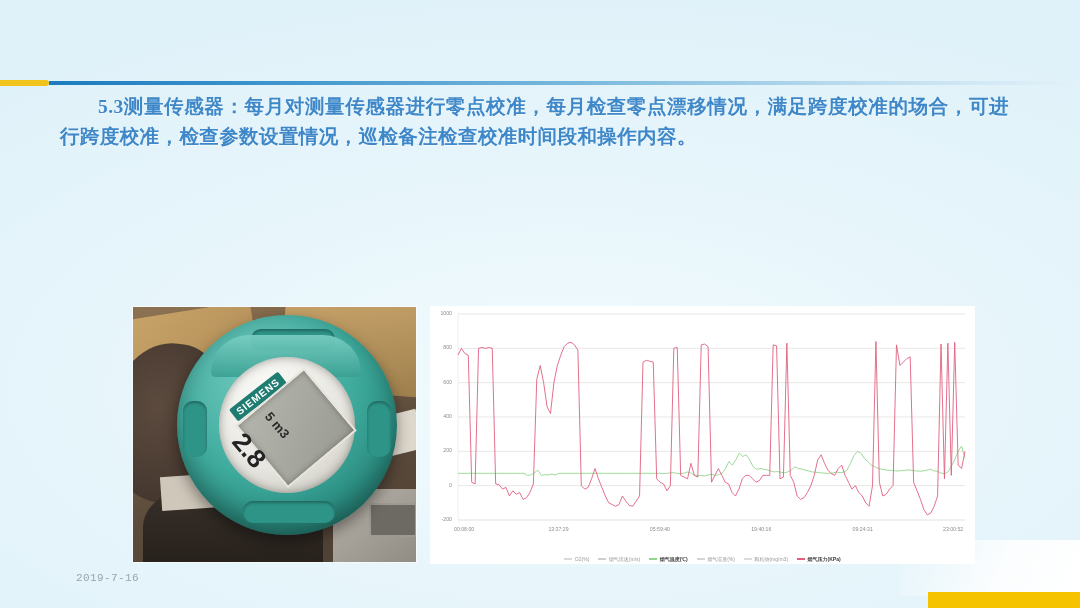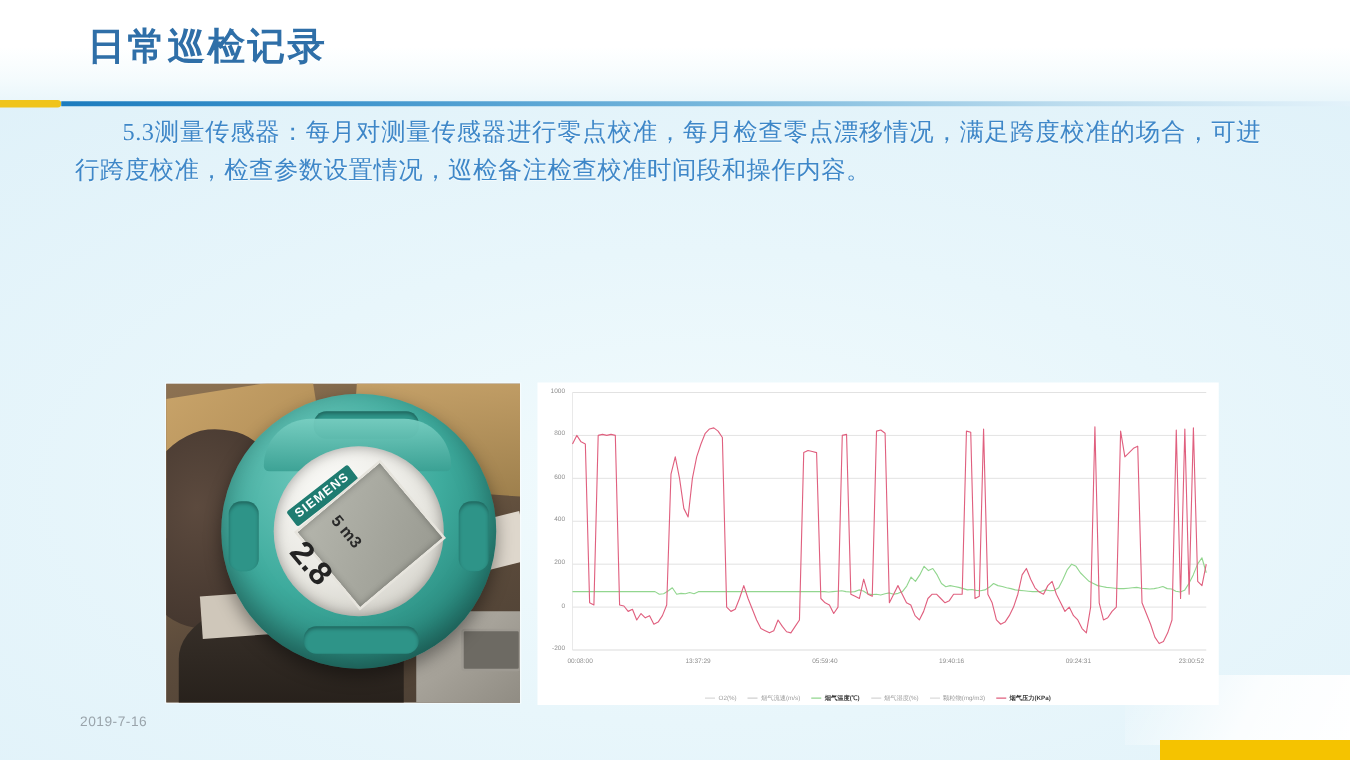--- a/index.html
+++ b/index.html
@@ -38,21 +38,21 @@
   #rule-blue{
     position:absolute;left:49px;top:1px;width:1031px;height:4px;
     background:linear-gradient(90deg,#1c7cbe 0%,#3f95cd 22%,#7ab9dd 52%,#bcdcee 78%,#e3f2fa 100%);
   }
   
   #body-text{
     position:absolute;left:60px;top:92px;width:965px;
   }
   .para{
     font-family:"Liberation Serif", serif;
-    font-weight:normal;
+    font-weight:bold;
     font-size:19.5px;
     line-height:30px;
     color:#3e87c8;
     text-indent:38px;
     letter-spacing:.4px;
     text-align:justify;
     text-shadow:0 1px 0 rgba(255,255,255,.55);
     margin:0 16px 6px 0;
   }
   
@@ -181,41 +181,38 @@
   }
   .leg-item{display:flex;align-items:center;gap:2.5px;white-space:nowrap;}
   .leg-dash{display:inline-block;width:8px;height:1.4px;}
   .leg-txt{
     font-family:"Liberation Sans", sans-serif;
     font-size:5px;color:#9a9a9a;
   }
   .leg-item.hot .leg-txt{color:#3a3a3a;font-weight:bold;}
   
   #footer-date{
-    position:absolute;left:64px;top:572px;
-    font-family:Liberation Sans, sans-serif;
+    position:absolute;left:76px;top:572px;
+    font-family:Liberation Mono, monospace;
     font-size:11px;color:#9aa4ab;letter-spacing:.4px;
   }
   #corner-yellow{
     position:absolute;left:928px;top:592px;width:152px;height:16px;
     background:#f5c300;
   }
   #corner-fade{
     position:absolute;left:900px;top:540px;width:180px;height:56px;
     background:linear-gradient(115deg, rgba(255,255,255,0) 0%, rgba(255,255,255,.85) 55%, #ffffff 100%);
   }
 </style>
 </head>
 <body>
 
 <div id="slide">
 
-  <div id="header">
-    <div id="page-title">日常巡检记录</div>
-  </div>
   <div id="rule-wrap">
     <div id="rule-yellow"></div>
     <div id="rule-blue"></div>
   </div>
 
   <div id="body-text">
     <p class="para">5.3测量传感器：每月对测量传感器进行零点校准，每月检查零点漂移情况，满足跨度校准的场合，可进行跨度校准，检查参数设置情况，巡检备注检查校准时间段和操作内容。</p>
   </div>
 
   <div id="photo">

